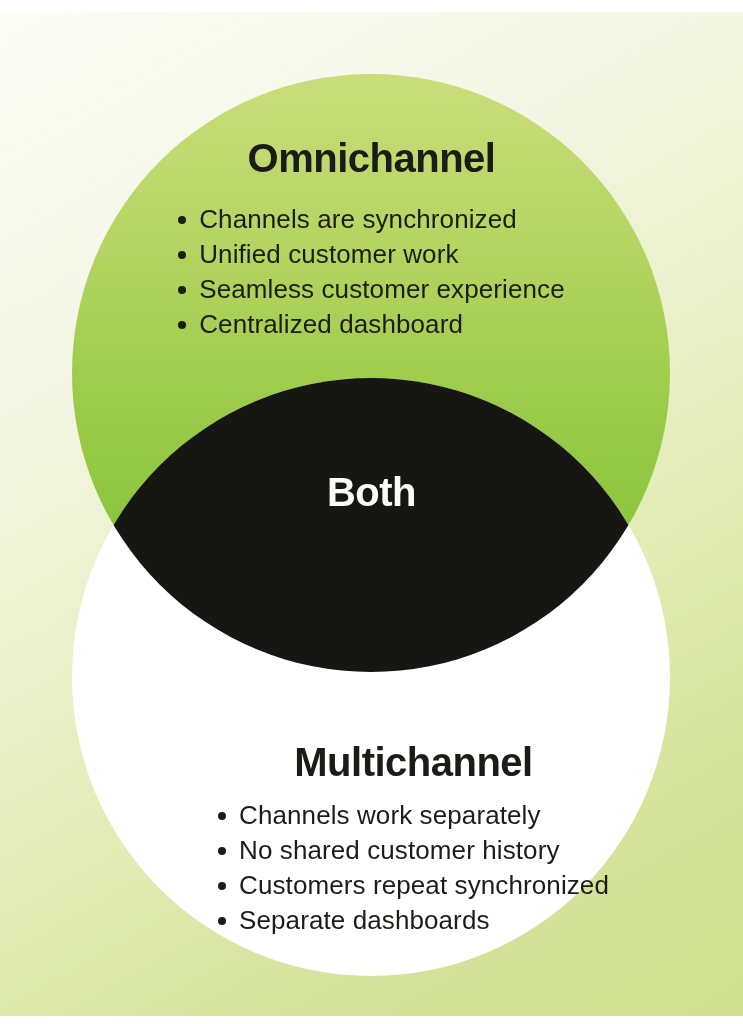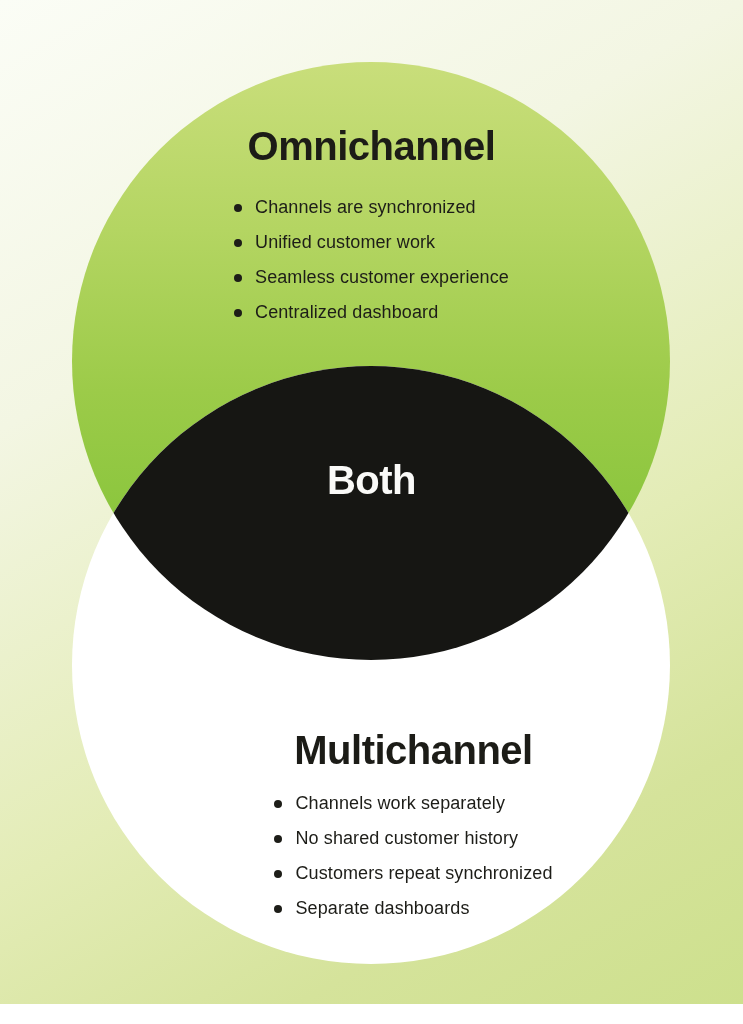--- a/index.html
+++ b/index.html
@@ -13,20 +13,21 @@
     position: relative;
     width: 743px;
     height: 1004px;
     overflow: hidden;
     background: linear-gradient(150deg,
       #fbfdf6 0%,
       #f3f6e3 30%,
       #e3ecb6 62%,
       #d5e39b 82%,
       #cde08d 100%);
+    margin-top: 12px;
   }
 
   .circle {
     position: absolute;
     border-radius: 50%;
   }
 
   
   .circle-top {
     left: 72px;
@@ -95,21 +96,21 @@
   }
 
   .content-omni  .list { margin-top: 24px; }
   .content-both  .list { margin-top: 10px; }
   .content-multi .list { margin-top: 16px; }
 
   .item {
     display: flex;
     align-items: center;
     height: 35px;
-    font-size: 18px;
+    font-size: 26px;
     font-weight: 400;
     letter-spacing: 0.1px;
     color: #1d1d18;
     white-space: nowrap;
   }
 
   .content-both .item { color: #fafaf8; }
 
   .dot {
     flex: 0 0 auto;

